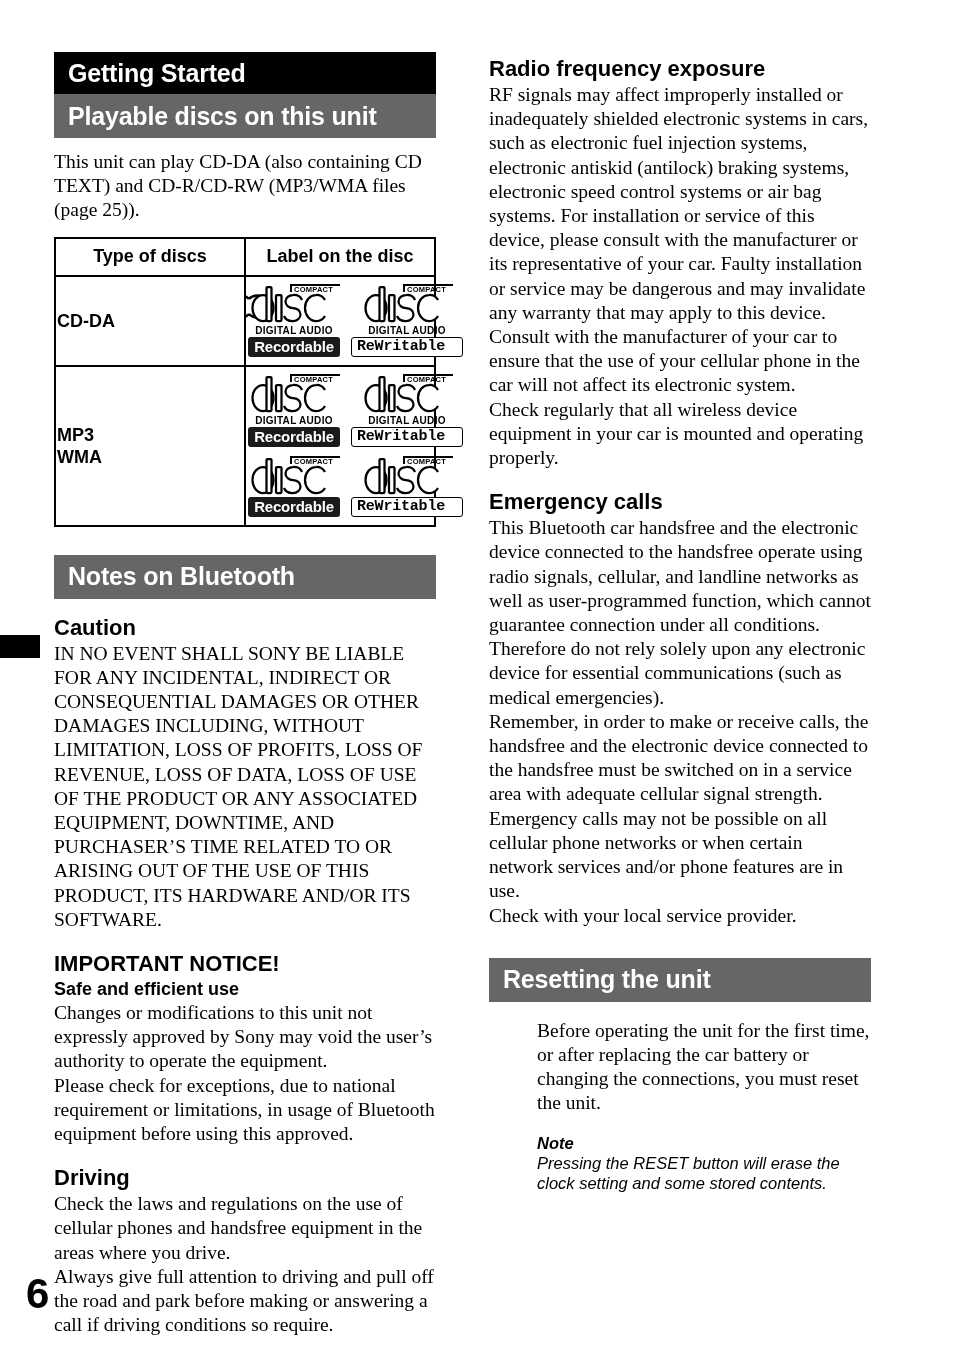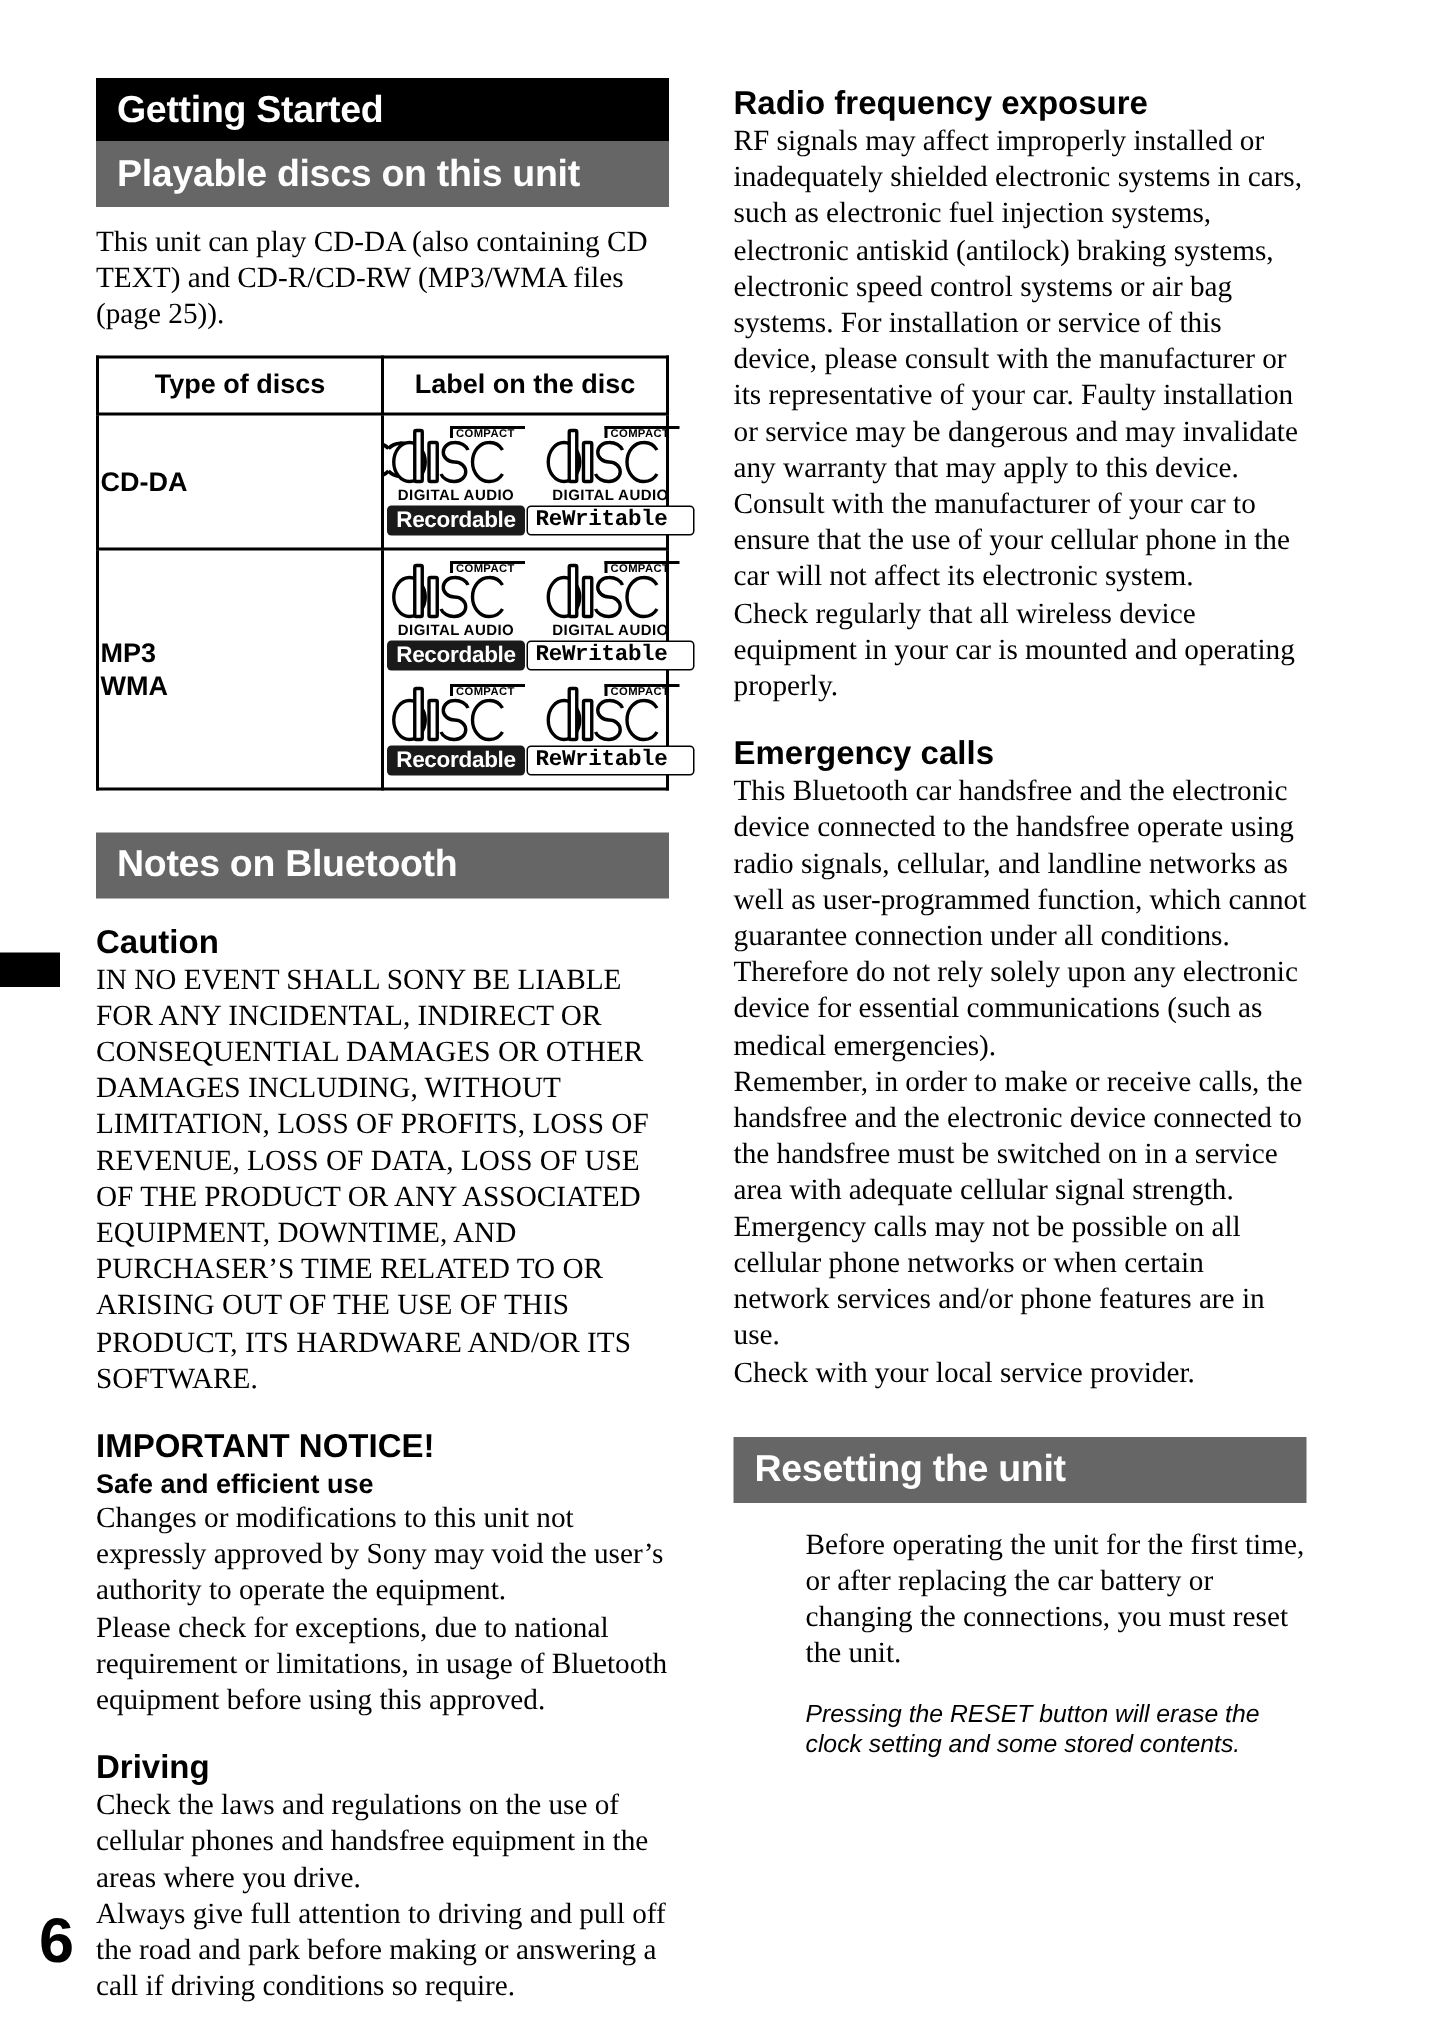--- a/index.html
+++ b/index.html
@@ -14,21 +14,21 @@
     font-family: "Liberation Serif", serif;
     color: #000000;
     overflow: hidden;
   }
 
   
   .page { position: absolute; inset: 0; }
 
   .col-left {
     position: absolute;
-    left: 64px;
+    left: 54px;
     top: 52px;
     width: 382px;
   }
   .col-right {
     position: absolute;
     left: 489px;
     top: 44px;
     width: 382px;
   }
 
@@ -118,21 +118,21 @@
   .disc-table td.type {
     font-size: 18px;
     line-height: 22px;
     width: 143px;
   }
   .disc-table td.labels { padding: 7px 0 8px 0; }
   .logo-row {
     display: flex;
     justify-content: space-around;
     align-items: flex-start;
-    gap: 6px;
+    gap: 16px;
   }
   .logo-row + .logo-row { margin-top: 9px; }
 
   
   .cdlogo {
     width: 98px;
     display: flex;
     flex-direction: column;
     align-items: center;
   }
@@ -395,20 +395,21 @@
       <p class="para">Remember, in order to make or receive calls, the handsfree and the electronic device connected to the handsfree must be switched on in a service area with adequate cellular signal strength.</p>
       <p class="para">Emergency calls may not be possible on all cellular phone networks or when certain network services and/or phone features are in use.</p>
       <p class="para">Check with your local service provider.</p>
     </div>
 
     <div class="banner banner-section" style="margin-top:30px;">Resetting the unit</div>
 
     <div style="margin-top:17px;margin-left:48px;">
       <p class="para">Before operating the unit for the first time, or after replacing the car battery or changing the connections, you must reset the unit.</p>
       <div style="margin-top:17px;">
+        <p class="note-head">Note</p>
         <p class="note-body">Pressing the RESET button will erase the clock setting and some stored contents.</p>
       </div>
     </div>
 
   </div>
 
   <div class="thumb-tab"></div>
   <div class="folio">6</div>
 
 </div>

